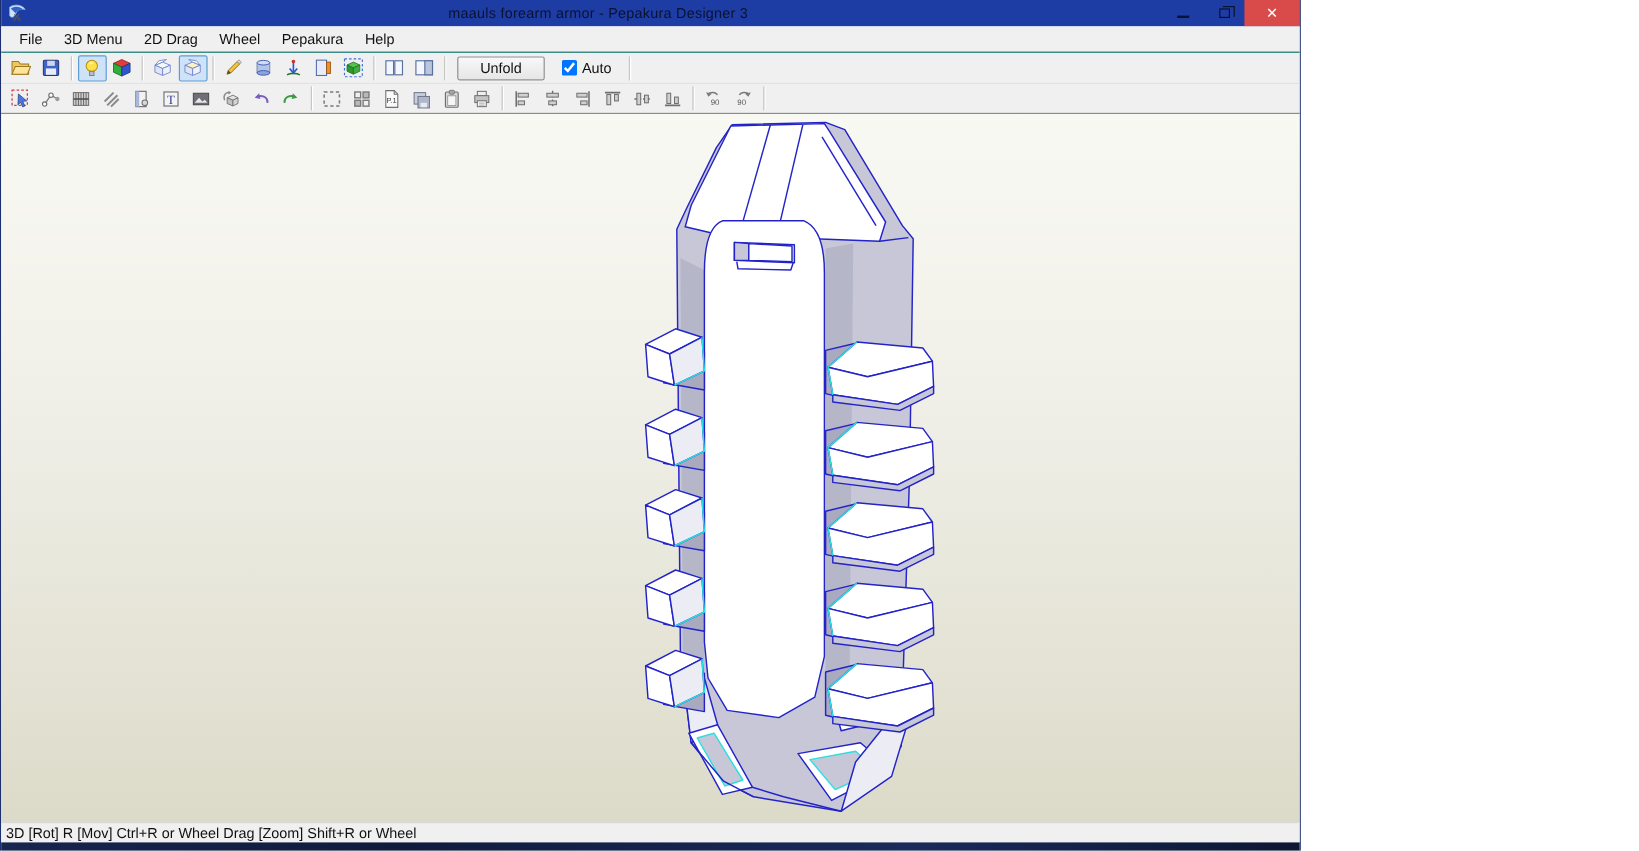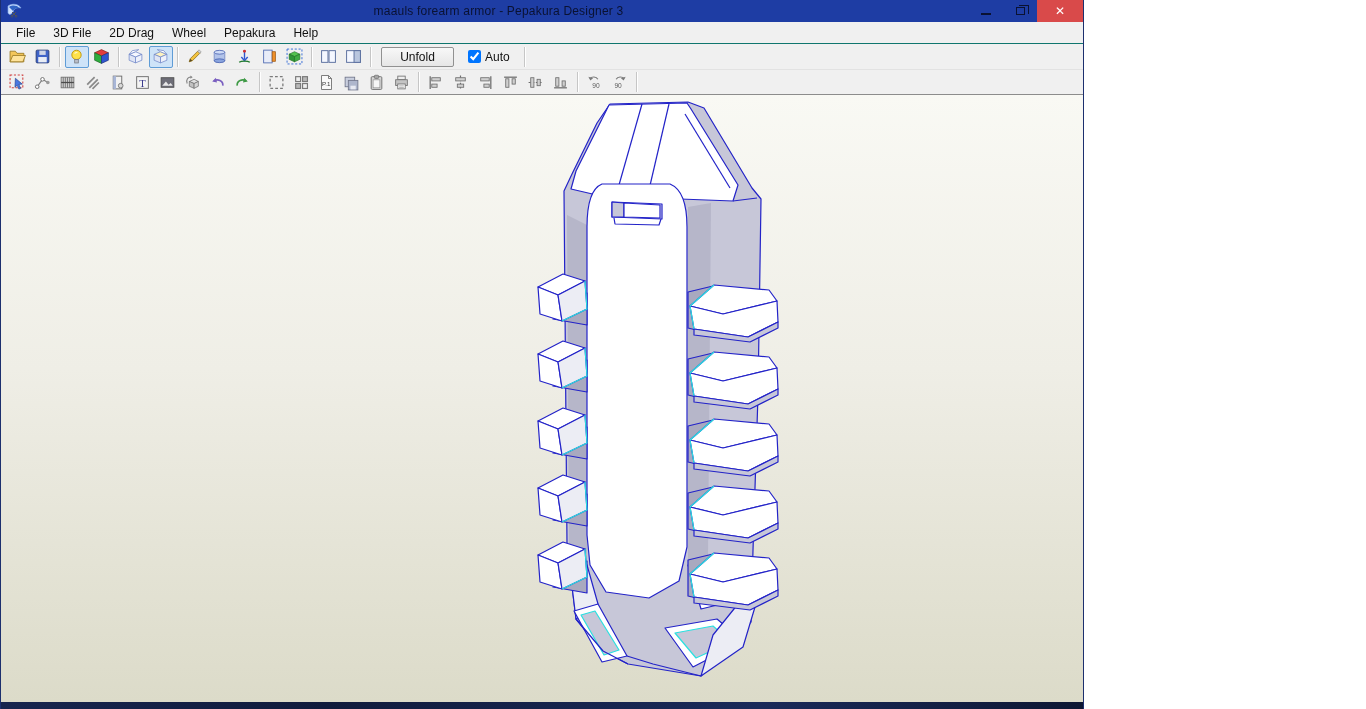--- a/index.html
+++ b/index.html
@@ -70,21 +70,21 @@
           <div class="glyph-restore"></div>
         </div>
       <div class="cap-btn close">
           <span class="glyph-close">✕</span>
         </div>
     </div>
   </div>
 
   <div class="menubar">
     <span class="menu-item">File</span>
-    <span class="menu-item">3D File</span>
+    <span class="menu-item">3D Menu</span>
     <span class="menu-item">2D Drag</span>
     <span class="menu-item">Wheel</span>
     <span class="menu-item">Pepakura</span>
     <span class="menu-item">Help</span>
   </div>
 
   <div class="toolbar row1">
     <div class="tb-btn">
         <svg viewBox="0 0 16 16">
           <path d="M1 3 h5 l1.5 2 H14 v8 H1 Z" fill="#f5c75a" stroke="#9a7a22" stroke-width="0.8"></path>
@@ -450,14 +450,17 @@
         <g transform="translate(0,457)">
           <polygon points="687,8 712,2 712,50 687,44" fill="#a9a9bf" stroke="#2323c8" stroke-width="1.2" stroke-linejoin="round"></polygon>
           <polygon points="689,22 713,1 768,6 776,17 722,30" fill="#ffffff" stroke="#2323c8" stroke-width="1.2" stroke-linejoin="round"></polygon>
           <polygon points="689,22 722,30 776,17 777,38 747,53 693,45" fill="#ffffff" stroke="#2323c8" stroke-width="1.2" stroke-linejoin="round"></polygon>
           <polygon points="693,45 747,53 777,38 777,44 749,58 693,51" fill="#c7c7d8" stroke="#2323c8" stroke-width="1.2" stroke-linejoin="round"></polygon>
           <polyline points="713,1 689,22 693,45" fill="none" stroke="#2ae0e0" stroke-width="1.2" stroke-linejoin="round"></polyline>
         </g>
       </svg>
   </div>
 
+  <div class="statusbar">
+    <span>3D [Rot] R [Mov] Ctrl+R or Wheel Drag [Zoom] Shift+R or Wheel</span>
+  </div>
   <div class="frame-bottom"></div>
 </div>
 
 </body></html>

